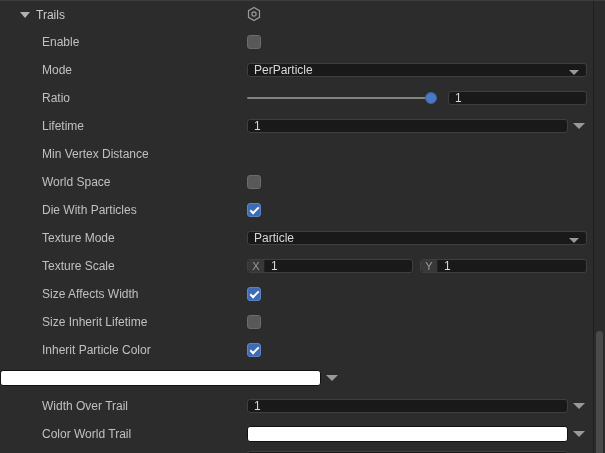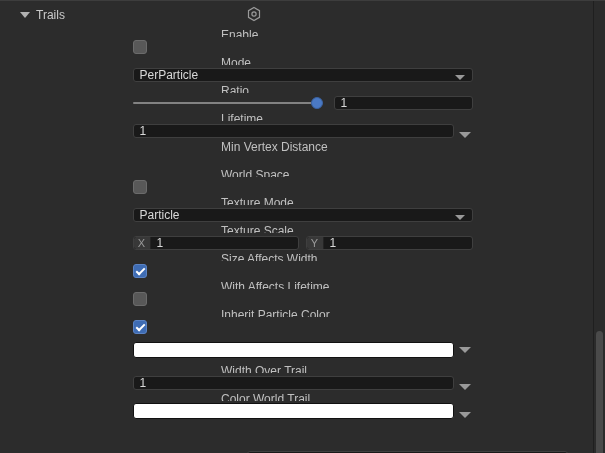--- a/index.html
+++ b/index.html
@@ -24,21 +24,21 @@
   .foldout-tri{
     width:0;height:0;
     border-left:5px solid transparent;
     border-right:5px solid transparent;
     border-top:6px solid #b2b2b2;
     margin-right:6px;
   }
   .module-title{color:#cacaca;}
   .preset-icon{position:absolute;left:246px;top:5px;width:16px;height:16px;}
   
-  .row{display:flex;align-items:center;height:28px;flex-direction:column;}
+  .row{display:flex;align-items:center;height:28px;}
   .row-label{
     width:247px;min-width:247px;
     padding-left:42px;
     color:#c0c0c0;
     white-space:nowrap;overflow:hidden;
   }
   .ctrl{position:relative;width:340px;height:28px;display:flex;align-items:center;}
   
   .checkbox{
     width:14px;height:14px;border-radius:3px;
@@ -170,20 +170,26 @@
     <div class="row-label">Min Vertex Distance</div>
   </div>
 
   <div class="row">
     <div class="row-label">World Space</div>
     <div class="ctrl">
       <div class="checkbox" data-checked="false"></div>
     </div>
   </div>
 
+  <div class="row">
+    <div class="row-label">Die With Particles</div>
+    <div class="ctrl">
+      <div class="checkbox" data-checked="true"></div>
+    </div>
+  </div>
 
   <div class="row">
     <div class="row-label">Texture Mode</div>
     <div class="ctrl">
       <div class="field dropdown">
         <span>Particle</span>
         <div class="dd-arrow"></div>
       </div>
     </div>
   </div>
@@ -203,21 +209,21 @@
   </div>
 
   <div class="row">
     <div class="row-label">Size Affects Width</div>
     <div class="ctrl">
       <div class="checkbox" data-checked="true"></div>
     </div>
   </div>
 
   <div class="row">
-    <div class="row-label">With Affects Lifetime</div>
+    <div class="row-label">Size Inherit Lifetime</div>
     <div class="ctrl">
       <div class="checkbox" data-checked="false"></div>
     </div>
   </div>
 
   <div class="row">
     <div class="row-label">Inherit Particle Color</div>
     <div class="ctrl">
       <div class="checkbox" data-checked="true"></div>
     </div>

